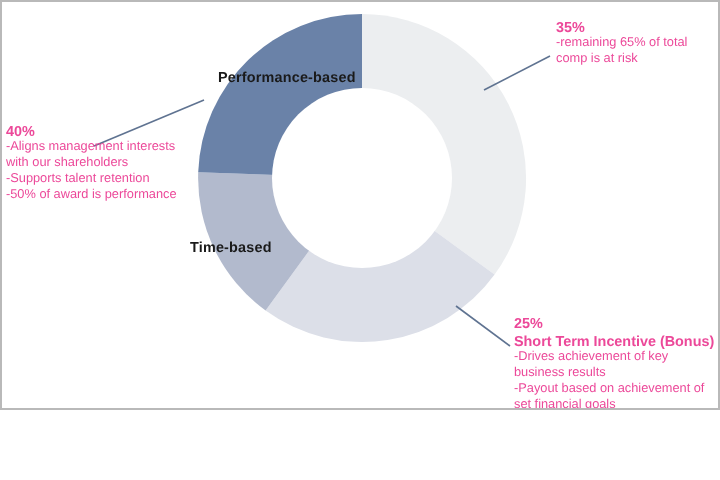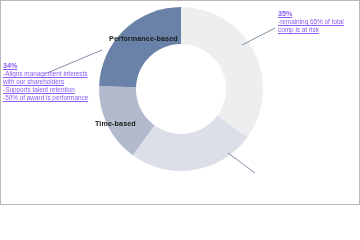--- a/index.html
+++ b/index.html
@@ -38,23 +38,22 @@
   #ring-label-performance {
     left: 108px;
     top: 33px;
   }
   #ring-label-time {
     left: 94px;
     top: 118px;
   }
   .callout {
     position: absolute;
-    color: #8b5cf6;
+    color: #ec4899;
     line-height: 1.25;
-    text-decoration: underline;
   }
   .callout .pct {
     font-size: 7.2px;
     font-weight: bold;
     white-space: nowrap;
   }
   .callout .ttl {
     font-size: 7.2px;
     font-weight: bold;
     white-space: nowrap;
@@ -119,23 +118,31 @@
   <div class="ring-label" id="ring-label-performance">Performance-based</div>
 
   <div class="callout" id="callout-base-salary">
     <div class="pct">35%</div>
     <ul class="bullets">
       <li>-remaining 65% of total comp is at risk</li>
     </ul>
   </div>
 
   <div class="callout" id="callout-long-term">
-    <div class="pct">34%</div>
+    <div class="pct">40%</div>
     <ul class="bullets">
       <li>-Aligns management interests</li>
       <li>with our shareholders</li>
       <li>-Supports talent retention</li>
       <li>-50% of award is performance</li>
     </ul>
   </div>
 
+  <div class="callout" id="callout-short-term">
+    <div class="pct">25%</div>
+    <div class="ttl">Short Term Incentive (Bonus)</div>
+    <ul class="bullets">
+      <li>-Drives achievement of key business results</li>
+      <li>-Payout based on achievement of set financial goals</li>
+    </ul>
+  </div>
 
 </div>
 
 </body></html>

